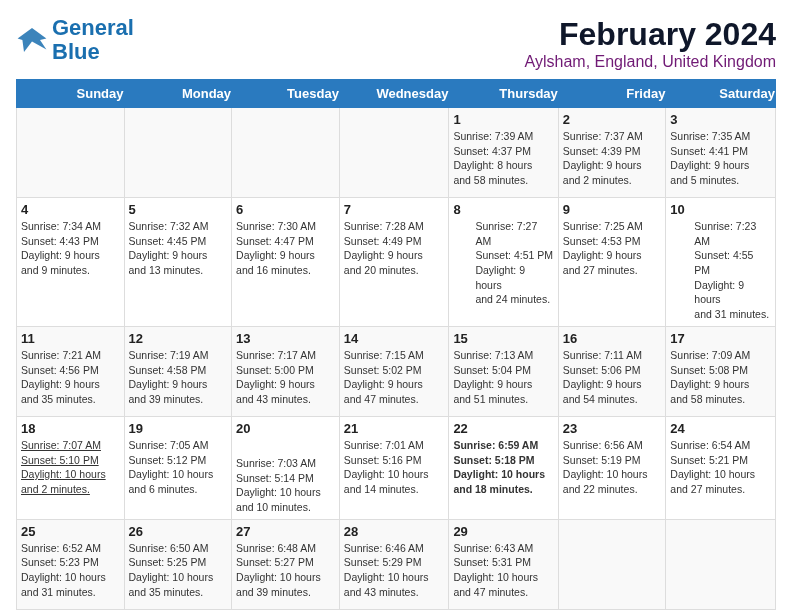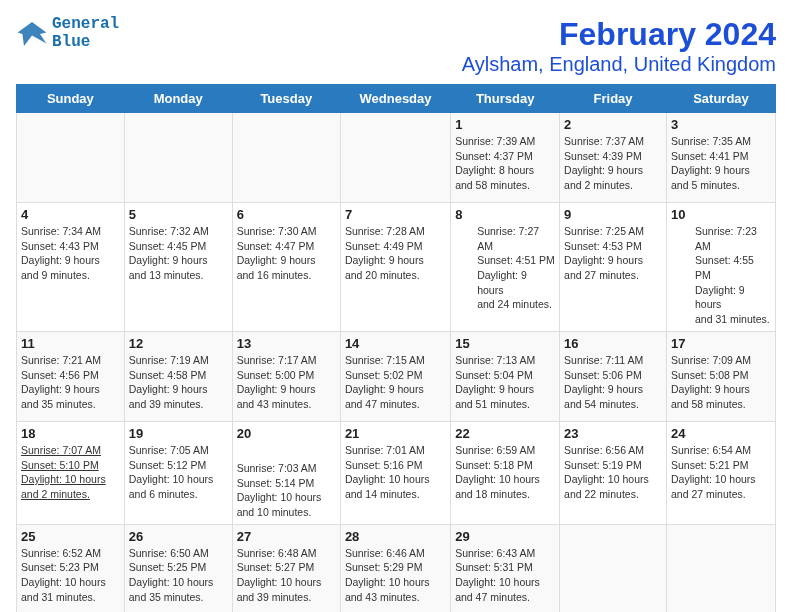--- a/index.html
+++ b/index.html
@@ -15,57 +15,56 @@
       justify-content: space-between;
       align-items: flex-start;
       margin-bottom: 8px;
     }
     .logo {
       display: flex;
       align-items: center;
       gap: 4px;
     }
     .logo-text {
-      font-size: 16px;
+      font-size: 22px;
       font-weight: bold;
       color: #333;
       line-height: 1.1;
-      font-family: Liberation Mono, monospace;
     }
     .logo-text span {
       color: #1a6faf;
     }
     .logo-bird {
       width: 32px;
       height: 32px;
     }
     .title-block {
       text-align: right;
     }
     .month-title {
       font-size: 32px;
       font-weight: bold;
-      color: #1d4ed8;
+      color: #0f172a;
     }
     .location-title {
-      font-size: 20px;
-      color: #1d4ed8;
+      font-size: 16px;
+      color: #701a75;
     }
     table {
       width: 100%;
       border-collapse: collapse;
       font-size: 11px;
     }
     thead tr {
       background-color: #2a7abf;
       color: #fff;
     }
     thead th {
-      padding: 6px 7px;
-      text-align: center;
+      padding: 6px 0;
+      text-align: right;
       font-size: 13px;
       font-weight: bold;
       border: 1px solid #2a7abf;
     }
     tbody tr {
       border-bottom: 1px solid #ccc;
     }
     tbody td {
       vertical-align: top;
       padding: 4px 4px;
@@ -280,21 +279,21 @@
         </td>
         <td>
           <div class="day-number">21</div>
           <div class="day-info" style="white-space: pre-line;">Sunrise: 7:01 AM
 Sunset: 5:16 PM
 Daylight: 10 hours
 and 14 minutes.</div>
         </td>
         <td>
           <div class="day-number">22</div>
-          <div class="day-info" style="white-space: pre-line;">Sunrise: 6:59 AM
+          <div class="day-info" style="white-space: pre-line; font-weight: bold;">Sunrise: 6:59 AM
 Sunset: 5:18 PM
 Daylight: 10 hours
 and 18 minutes.</div>
         </td>
         <td>
           <div class="day-number">23</div>
           <div class="day-info" style="white-space: pre-line;">Sunrise: 6:56 AM
 Sunset: 5:19 PM
 Daylight: 10 hours
 and 22 minutes.</div>

